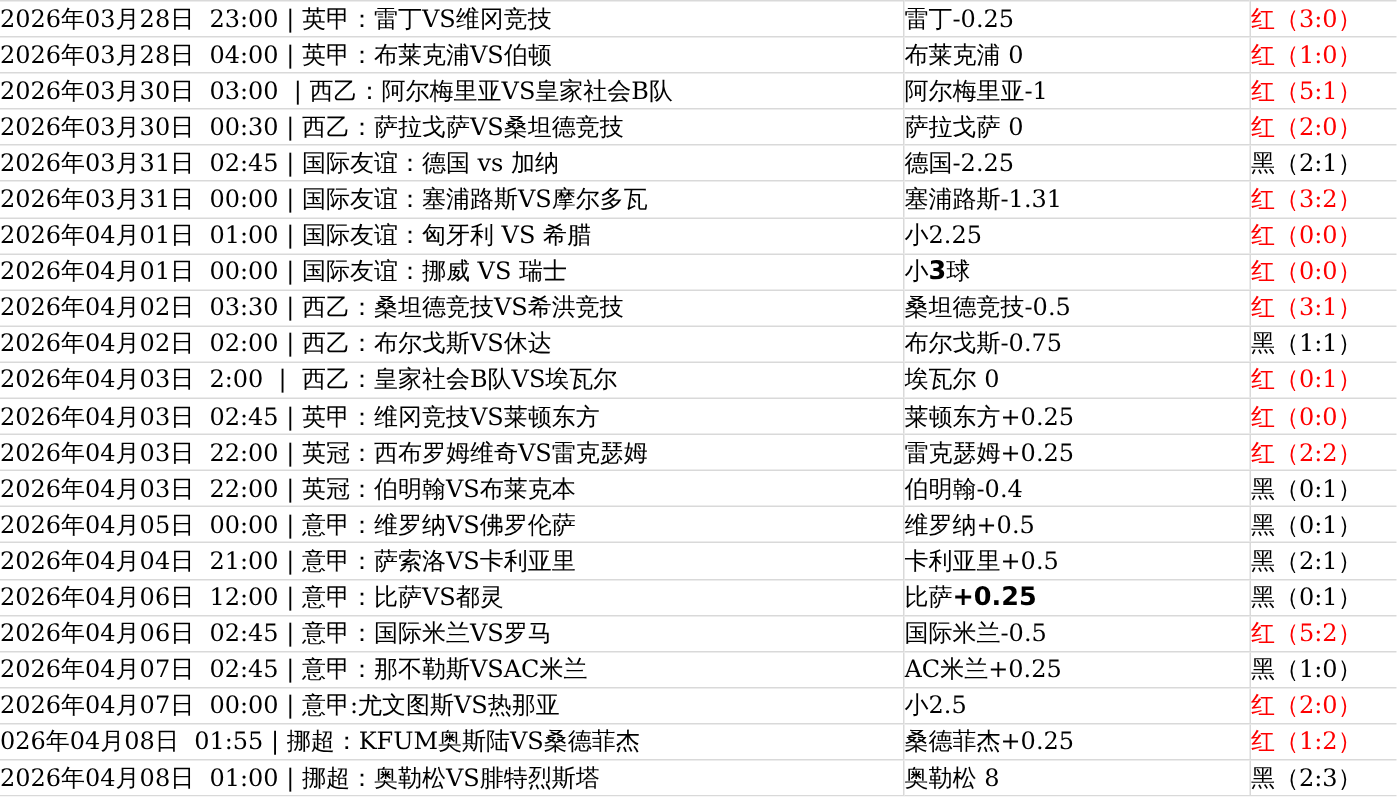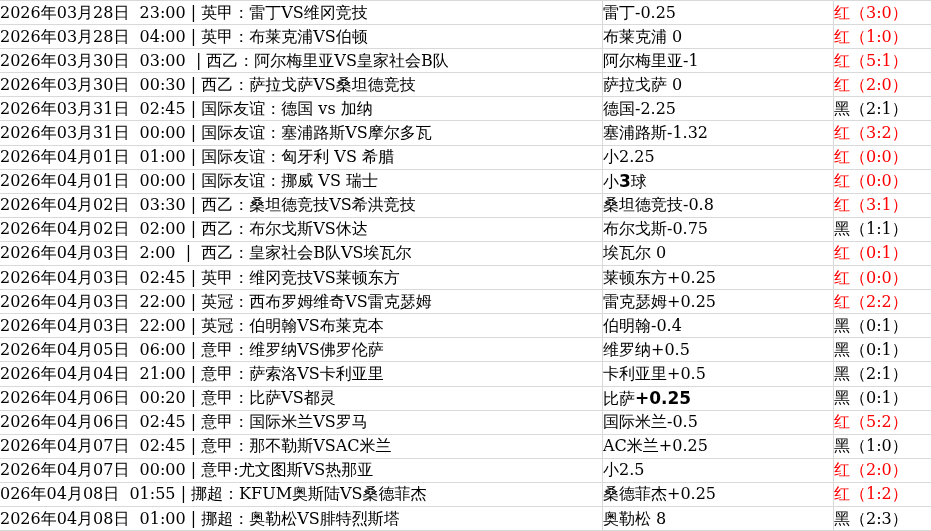--- a/index.html
+++ b/index.html
@@ -66,36 +66,36 @@
         <td class="c2">萨拉戈萨 0</td>
         <td class="c3 res-red">红（2:0）</td>
       </tr>
       <tr>
         <td class="c1">2026年03月31日  02:45 | 国际友谊：德国 vs 加纳</td>
         <td class="c2">德国-2.25</td>
         <td class="c3 res-black">黑（2:1）</td>
       </tr>
       <tr>
         <td class="c1">2026年03月31日  00:00 | 国际友谊：塞浦路斯VS摩尔多瓦</td>
-        <td class="c2">塞浦路斯-1.32</td>
+        <td class="c2">塞浦路斯-1.31</td>
         <td class="c3 res-red">红（3:2）</td>
       </tr>
       <tr>
         <td class="c1">2026年04月01日  01:00 | 国际友谊：匈牙利 VS 希腊</td>
         <td class="c2">小2.25</td>
         <td class="c3 res-red">红（0:0）</td>
       </tr>
       <tr>
         <td class="c1">2026年04月01日  00:00 | 国际友谊：挪威 VS 瑞士</td>
         <td class="c2">小<span class="bold-sans">3</span>球</td>
         <td class="c3 res-red">红（0:0）</td>
       </tr>
       <tr>
         <td class="c1">2026年04月02日  03:30 | 西乙：桑坦德竞技VS希洪竞技</td>
-        <td class="c2">桑坦德竞技-0.8</td>
+        <td class="c2">桑坦德竞技-0.5</td>
         <td class="c3 res-red">红（3:1）</td>
       </tr>
       <tr>
         <td class="c1">2026年04月02日  02:00 | 西乙：布尔戈斯VS休达</td>
         <td class="c2">布尔戈斯-0.75</td>
         <td class="c3 res-black">黑（1:1）</td>
       </tr>
       <tr>
         <td class="c1">2026年04月03日  2:00  |  西乙：皇家社会B队VS埃瓦尔</td>
         <td class="c2">埃瓦尔 0</td>
@@ -110,31 +110,31 @@
         <td class="c1">2026年04月03日  22:00 | 英冠：西布罗姆维奇VS雷克瑟姆</td>
         <td class="c2">雷克瑟姆+0.25</td>
         <td class="c3 res-red">红（2:2）</td>
       </tr>
       <tr>
         <td class="c1">2026年04月03日  22:00 | 英冠：伯明翰VS布莱克本</td>
         <td class="c2">伯明翰-0.4</td>
         <td class="c3 res-black">黑（0:1）</td>
       </tr>
       <tr>
-        <td class="c1">2026年04月05日  06:00 | 意甲：维罗纳VS佛罗伦萨</td>
+        <td class="c1">2026年04月05日  00:00 | 意甲：维罗纳VS佛罗伦萨</td>
         <td class="c2">维罗纳+0.5</td>
         <td class="c3 res-black">黑（0:1）</td>
       </tr>
       <tr>
         <td class="c1">2026年04月04日  21:00 | 意甲：萨索洛VS卡利亚里</td>
         <td class="c2">卡利亚里+0.5</td>
         <td class="c3 res-black">黑（2:1）</td>
       </tr>
       <tr>
-        <td class="c1">2026年04月06日  00:20 | 意甲：比萨VS都灵</td>
+        <td class="c1">2026年04月06日  12:00 | 意甲：比萨VS都灵</td>
         <td class="c2">比萨<span class="bold-sans">+0.25</span></td>
         <td class="c3 res-black">黑（0:1）</td>
       </tr>
       <tr>
         <td class="c1">2026年04月06日  02:45 | 意甲：国际米兰VS罗马</td>
         <td class="c2">国际米兰-0.5</td>
         <td class="c3 res-red">红（5:2）</td>
       </tr>
       <tr>
         <td class="c1">2026年04月07日  02:45 | 意甲：那不勒斯VSAC米兰</td>

